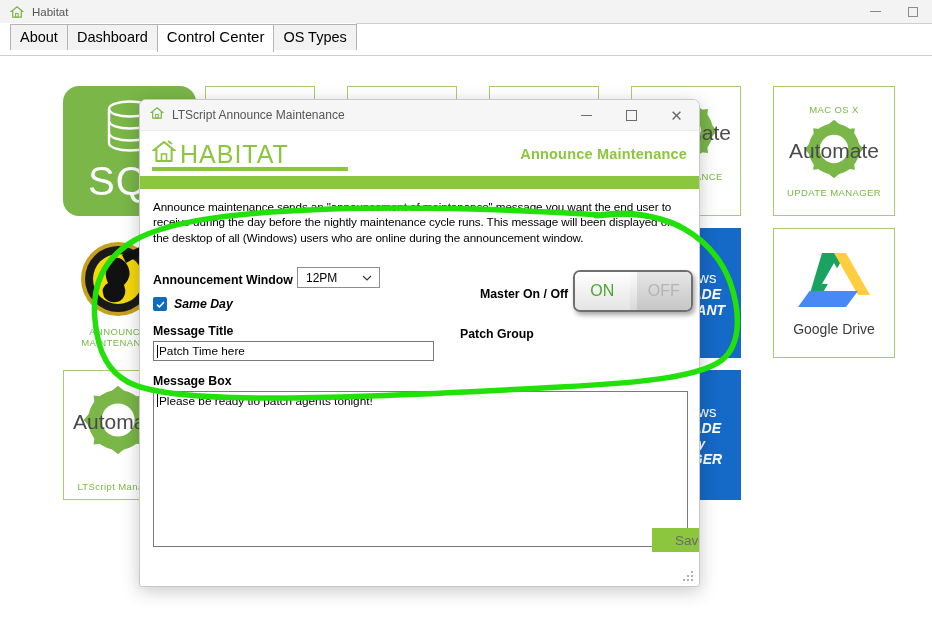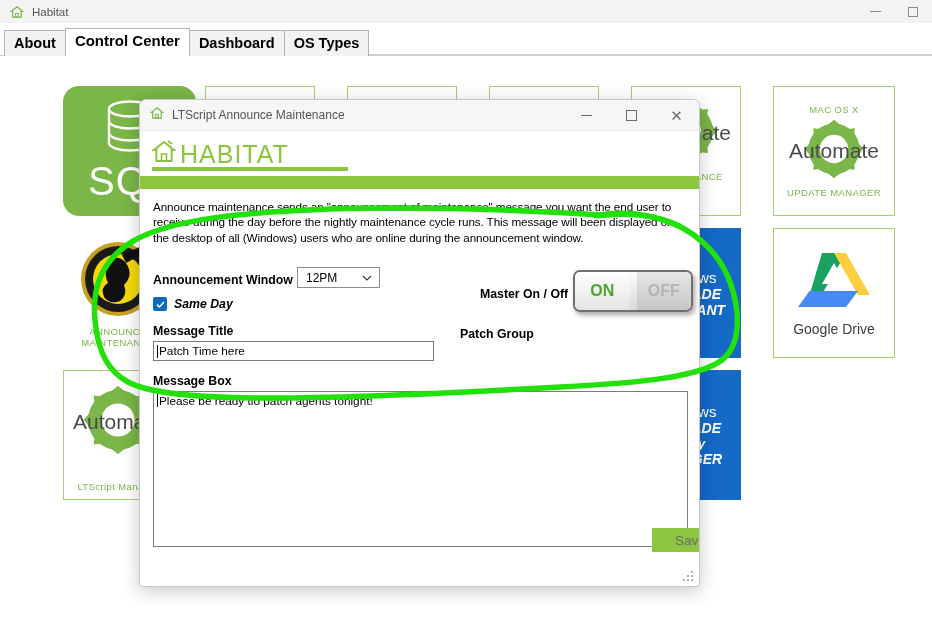--- a/index.html
+++ b/index.html
@@ -27,21 +27,21 @@
     width:38px; height:23px; display:flex; align-items:center; justify-content:center;
     color:#888; font-size:11px;
   }
   .win-btn .dash { width:11px; height:1px; background:#888; display:block; }
   .win-btn .sq { width:10px; height:10px; border:1px solid #8d8d8d; display:block; }
 
   
   .tabstrip {
     height:33px; background:#fff; position:relative;
     border-bottom:1px solid #cfcfcf;
-    display:flex; align-items:flex-end; padding-left:4px;font-weight:bold;
+    display:flex; align-items:flex-start; padding-left:10px;
   }
   .tab {
     border:1px solid #b4b4b4; border-bottom:none;
     background:#f2f2f2;
     padding:3px 9px 4px 9px;
     font-size:14.5px; color:#000;
     margin-right:-1px; position:relative; top:1px;
     line-height:1.25;
   }
   .tab.active { background:#ffffff; z-index:3; padding-bottom:5px; font-size:15px; }
@@ -124,21 +124,21 @@
   .master-label { font-size:12.3px; font-weight:bold; position:absolute; left:327px; top:20px; }
 
   .toggle {
     position:absolute; left:420px; top:3px;
     width:120px; height:42px;
     border:2px solid #6f6f6f; border-radius:7px;
     background:linear-gradient(#fdfdfd,#d8d8d8);
     display:flex; overflow:hidden;
     box-shadow: 2px 3px 5px rgba(0,0,0,.35);
   }
-  .toggle .half { flex:1; display:flex; align-items:center; justify-content:center; font-weight:bold; font-size:16px; }
+  .toggle .half { flex:1; display:flex; align-items:center; justify-content:center; font-weight:normal; font-size:16px; }
   .toggle .on  { color:#4aa72e; background:linear-gradient(#ffffff,#e4e4e4); }
   .toggle .off { color:#b4b4b4; background:linear-gradient(#e6e6e6,#c6c6c6);margin-left:7px; }
 
   .chk-row { display:flex; align-items:center; margin-top:9px;font-style:italic; }
   .chkbox {
     width:14px; height:14px; background:#0f6cbd; border-radius:2px;
     display:flex; align-items:center; justify-content:center; margin-right:7px;
   }
   .chkbox svg { display:block; }
 
@@ -196,22 +196,22 @@
           <span class="dash"></span>
         </div>
       <div class="win-btn">
           <span class="sq"></span>
         </div>
     </div>
   </div>
 
   <div class="tabstrip">
     <div class="tab">About</div>
+    <div class="tab">Dashboard</div>
     <div class="tab active">Control Center</div>
-    <div class="tab">Dashboard</div>
     <div class="tab">OS Types</div>
     <div class="tab-filler"></div>
   </div>
 
   <div class="content-area">
 
     <div class="tile" style="left:63px; top:30px; width:133px; height:130px; border:none; background:transparent;">
       <div class="tile-green-sq" style="width:133px;height:130px;">
         <span>
           <svg width="58" height="56" viewBox="0 0 58 56">
@@ -345,20 +345,21 @@
       <span style="margin-right:4px;">
         <svg width="24" height="26" viewBox="0 0 24 26">
           <path d="M12 3 L22 11 L19.6 11 L19.6 22 L4.4 22 L4.4 11 L2 11 Z" fill="none" stroke="#8cc63e" stroke-width="2"></path>
           <rect x="9.5" y="15" width="5" height="7" fill="none" stroke="#8cc63e" stroke-width="1.6"></rect>
           <path d="M16 2 L20 5" stroke="#8cc63e" stroke-width="1.8" fill="none"></path>
         </svg>
       </span>
       <span class="brand-word">HABITAT</span>
     </div>
     <div class="brand-underline"></div>
+    <div class="brand-right">Announce Maintenance</div>
   </div>
 
   <div class="dlg-greenstripe"></div>
 
   <div class="dlg-body">
 
     <div class="desc">Announce maintenance sends an "announcement of maintenance" message you want the end user to receive during the day before the nightly maintenance cycle runs. This message will been displayed on the desktop of all (Windows) users who are online during the announcement window.</div>
 
     <div class="form">
 

